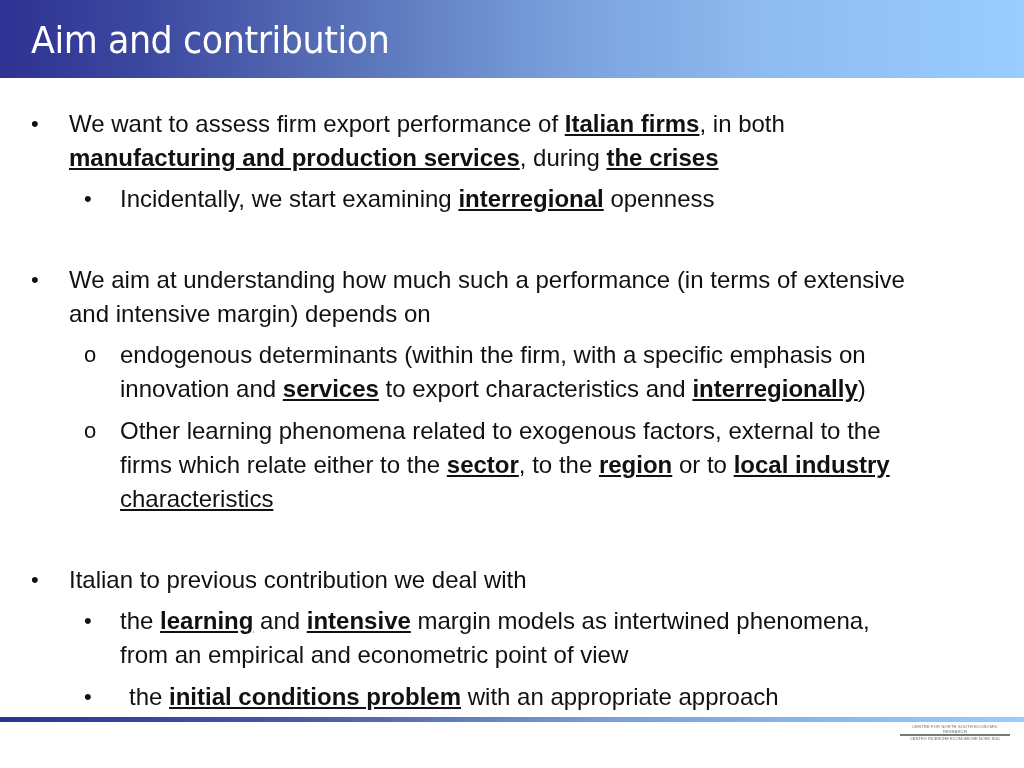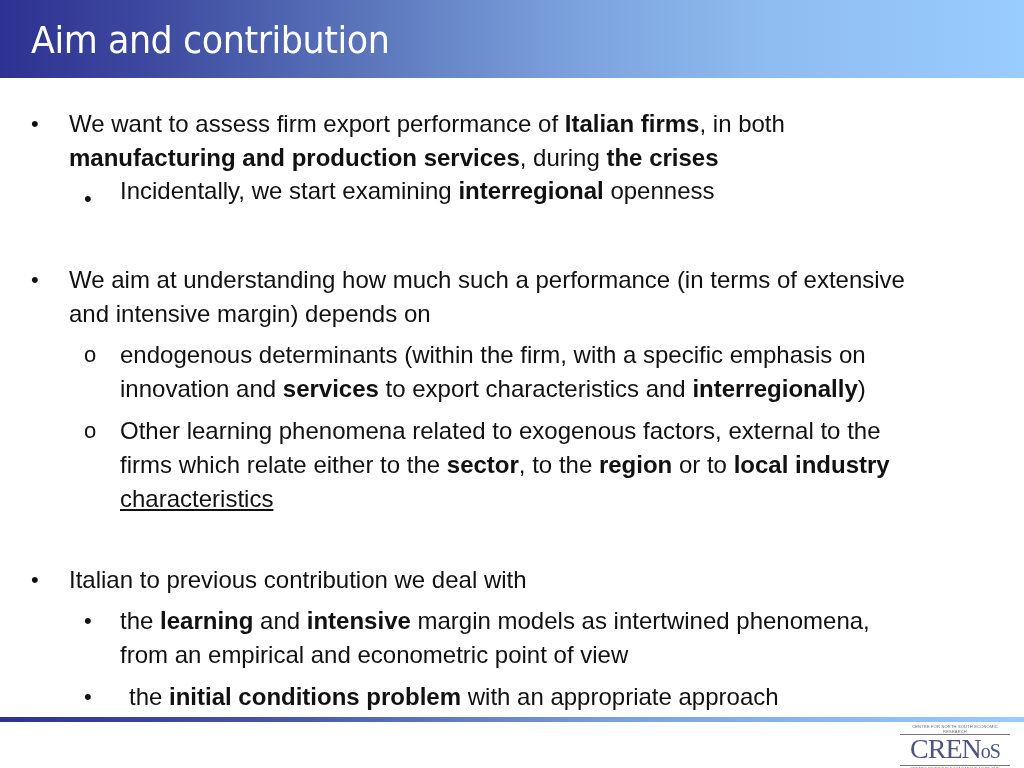--- a/index.html
+++ b/index.html
@@ -27,21 +27,21 @@
   .line {
     position: absolute; white-space: nowrap;
     font-size: 24px; line-height: 34px;
     font-family: "Liberation Sans", sans-serif;
     color: #111;
   }
   .bullet {
     position: absolute; font-size: 22px; line-height: 34px; color: #111;
   }
   .bullet.hollow { font-size: 22px; }
-  b { font-weight: bold; }
+  b { font-weight: bold; text-decoration: underline; }
   .footer-line {
     position: absolute; left: 0; top: 717px; width: 1024px; height: 5px;
     background: linear-gradient(to right, #2e3192 0%, #4a5aaa 30%, #7aa0dc 60%, #99ccff 100%);
   }
   .logo {
     position: absolute; left: 900px; top: 724px; width: 110px; height: 42px;
     text-align: center;
   }
   .logo .small {
     font-size: 4px; color: #666; letter-spacing: 0.2px; line-height: 5px;
@@ -61,21 +61,21 @@
 
 <div class="title-bar">
   <div class="title">Aim and contribution</div>
 </div>
 
 <div class="content" id="content">
     <div class="bullet" style="left: 31px; top: 107px;">•</div>
     <div class="line" style="left: 69px; top: 107px;"><span>We want to assess firm export performance of </span><b>Italian firms</b><span>, in both</span></div>
     <div class="line" style="left: 69px; top: 141px;"><b>manufacturing and production services</b><span>, during </span><b>the crises</b></div>
     <div class="bullet" style="left: 84px; top: 182px;">•</div>
-    <div class="line" style="left: 120px; top: 174px;"><span>Incidentally, we start examining </span><b>interregional</b><span> openness</span></div>
+    <div class="line" style="left: 120px; top: 182px;"><span>Incidentally, we start examining </span><b>interregional</b><span> openness</span></div>
     <div class="bullet" style="left: 31px; top: 263px;">•</div>
     <div class="line" style="left: 69px; top: 263px;"><span>We aim at understanding how much such a performance (in terms of extensive</span></div>
     <div class="line" style="left: 69px; top: 297px;"><span>and intensive margin) depends on</span></div>
     <div class="bullet hollow" style="left: 84px; top: 338px;">o</div>
     <div class="line" style="left: 120px; top: 338px;"><span>endogenous determinants (within the firm, with a specific emphasis on</span></div>
     <div class="line" style="left: 120px; top: 372px;"><span>innovation and </span><b>services</b><span> to export characteristics and </span><b>interregionally</b><span>)</span></div>
     <div class="bullet hollow" style="left: 84px; top: 414px;">o</div>
     <div class="line" style="left: 120px; top: 414px;"><span>Other learning phenomena related to exogenous factors, external to the</span></div>
     <div class="line" style="left: 120px; top: 448px;"><span>firms which relate either to the </span><b>sector</b><span>, to the </span><b>region</b><span> or to </span><b>local industry</b></div>
     <div class="line" style="left: 120px; top: 482px; text-decoration: underline;"><span>characteristics</span></div>
@@ -85,15 +85,14 @@
     <div class="line" style="left: 120px; top: 604px;"><span>the </span><b>learning</b><span> and </span><b>intensive</b><span> margin models as intertwined phenomena,</span></div>
     <div class="line" style="left: 120px; top: 638px;"><span>from an empirical and econometric point of view</span></div>
     <div class="bullet" style="left: 84px; top: 680px;">•</div>
     <div class="line" style="left: 120px; top: 680px; margin-left: 9px;"><span>the </span><b>initial conditions problem</b><span> with an appropriate approach</span></div>
   </div>
 
 <div class="footer-line"></div>
 
 <div class="logo">
   <div class="small">CENTRE FOR NORTH SOUTH ECONOMIC RESEARCH</div>
-  <div class="main"><span>CREN</span><span class="sm">oS</span></div>
   <div class="small2">CENTRO RICERCHE ECONOMICHE NORD SUD</div>
 </div>
 
 </body></html>

